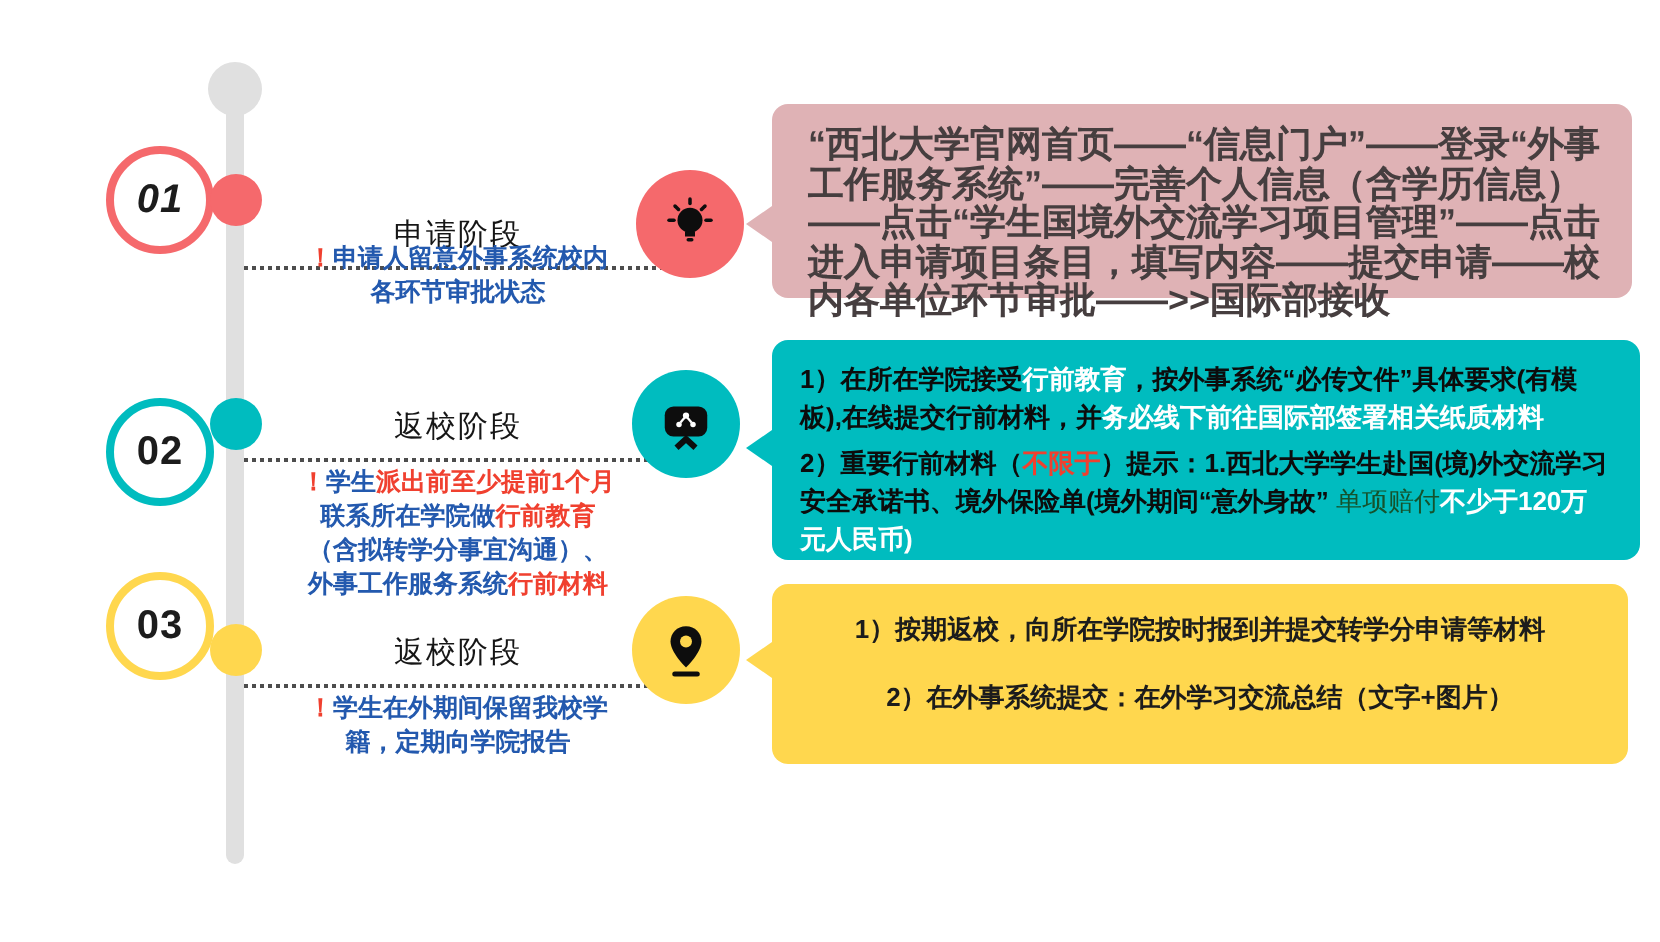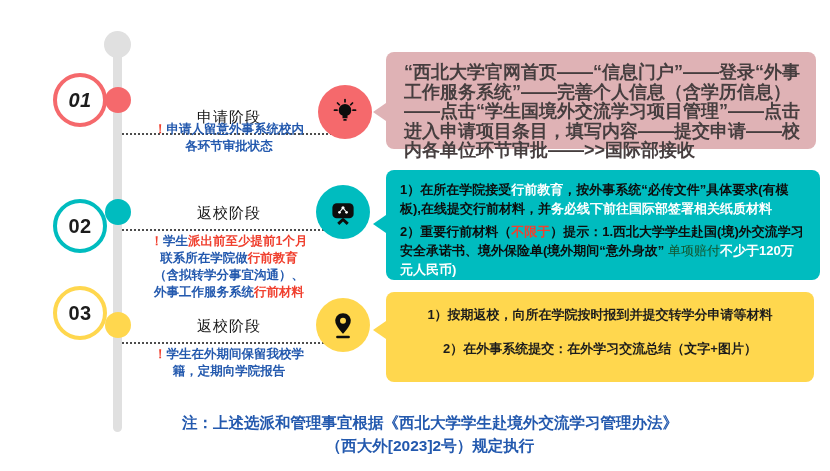--- a/index.html
+++ b/index.html
@@ -170,18 +170,14 @@
       <circle cx="12" cy="8.6" r="2.4" fill="#FFD74E"></circle>
       <rect x="6.5" y="20.6" width="11" height="2" rx="1" fill="#0d0d0d"></rect>
     </svg>
   </div>
   <div class="bubble b3">
     <div class="tail"></div>
     <p><span class="seg-base">1）按期返校，向所在学院按时报到并提交转学分申请等材料</span></p>
     <p><span class="seg-base">2）在外事系统提交：在外学习交流总结（文字+图片）</span></p>
   </div>
 
-  <div class="footer">
-    <div>注：上述选派和管理事宜根据《西北大学学生赴境外交流学习管理办法》</div>
-    <div>（西大外[2023]2号）规定执行</div>
-  </div>
 
 </div>
 
 </body></html>

